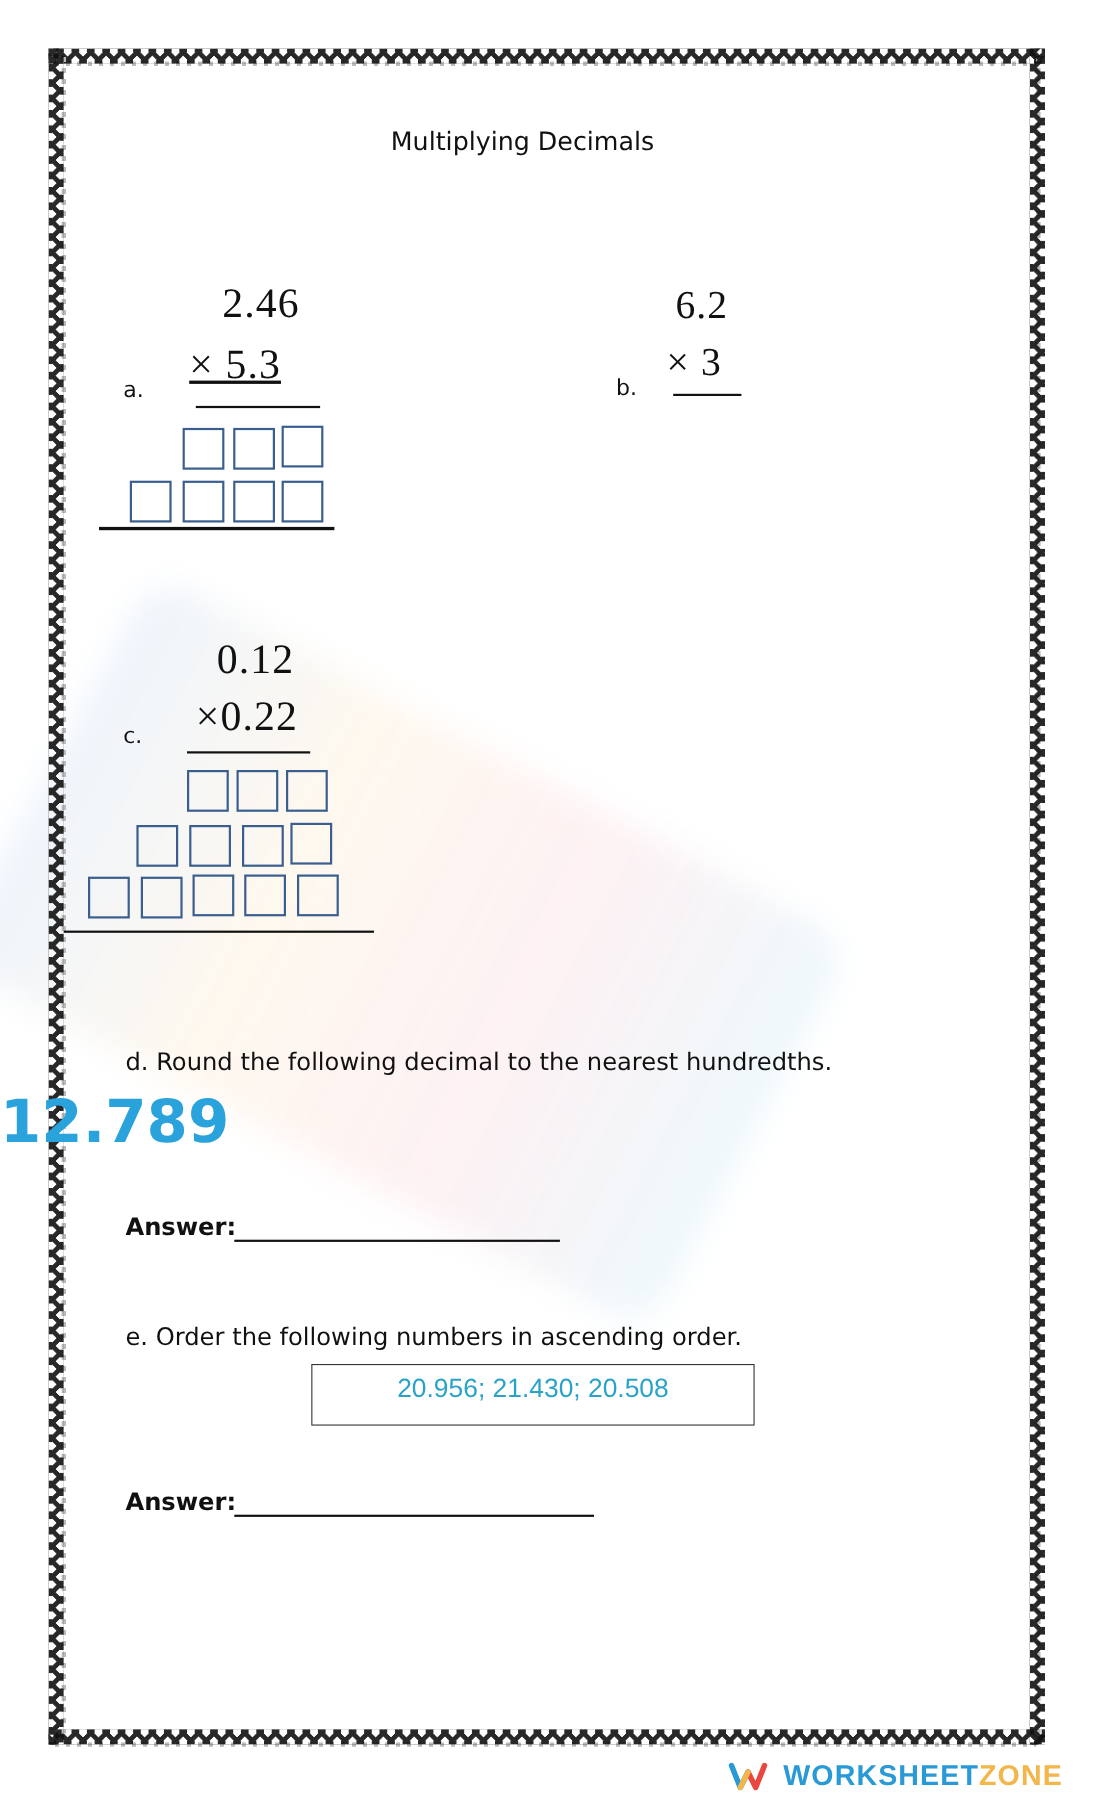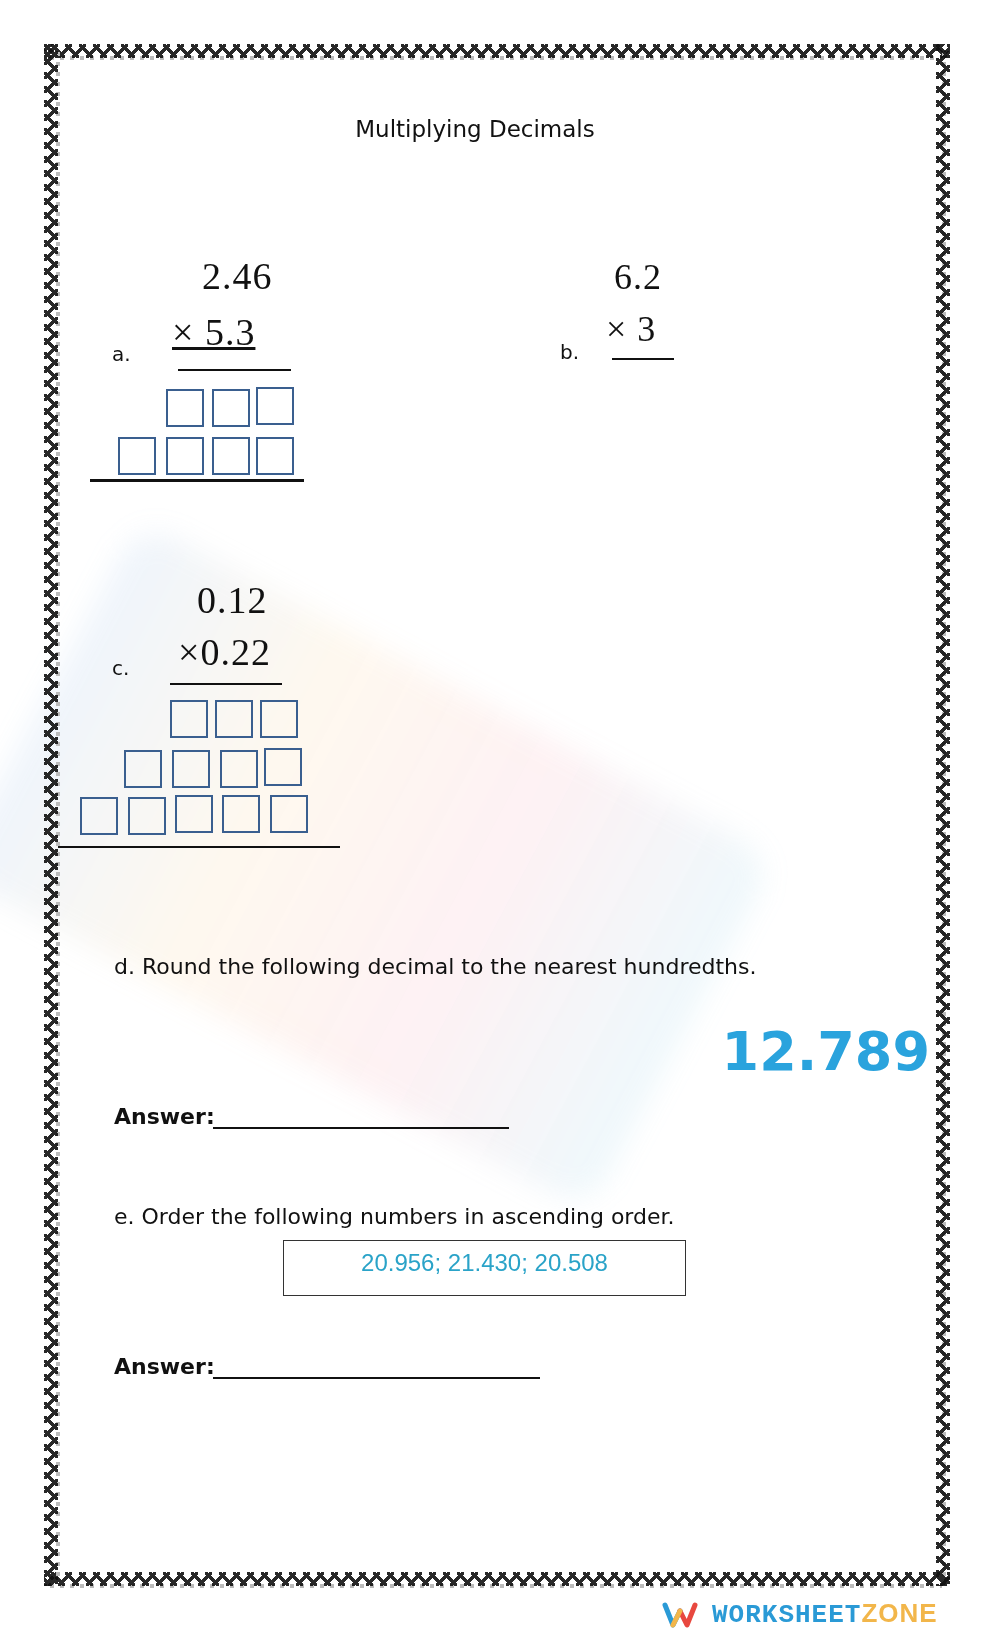--- a/index.html
+++ b/index.html
@@ -25,37 +25,37 @@
     .title { position:absolute; left:0; width:950px; top:116px; text-align:center;
              font-size:23px; font-family:"DejaVu Sans", sans-serif; }
 
     .serif { font-family:"Liberation Serif", "DejaVu Serif", serif; }
     .label { position:absolute; font-size:20px; }
     .num { position:absolute; font-size:38px; letter-spacing:1px; }
     .rule { position:absolute; height:2px; background:#111; }
     .box { position:absolute; width:38px; height:38px; border:2px solid #3a5f8f; box-sizing:border-box; background:transparent; }
 
     .q-text { position:absolute; left:114px; font-size:22px; }
-    .big-num { position:absolute; left:0; width:930px; text-align:right; top:988px;
-               font-size:54px; color:#2aa3dd; font-weight:bold;margin-top:32px; }
+    .big-num { position:absolute; left:0; width:930px; text-align:left; top:988px;
+               font-size:54px; color:#2aa3dd; font-weight:bold; }
     .answer-label { position:absolute; left:114px; font-size:22px;font-weight:bold; }
     .answer-line { position:absolute; height:2px; background:#111; }
     .num-box { position:absolute; left:283px; top:1240px; width:403px; height:56px;
                border:1.5px solid #333; box-sizing:border-box; text-align:center;
                line-height:44px; font-size:24px; color:#2aa3c8; font-family:"Liberation Sans", sans-serif; }
 
     .watermark { position:absolute; left:140px; top:520px; width:720px; height:400px;
                  transform:rotate(28deg); transform-origin:0 0;
                  background:linear-gradient(90deg, rgba(120,170,230,0.12), rgba(250,200,120,0.12), rgba(240,120,140,0.10), rgba(120,200,230,0.12));
                  filter:blur(14px); border-radius:40px; }
 
     .brand { position:absolute; left:662px; top:1592px; height:44px; display:flex; align-items:center; gap:14px;
              font-family:"Liberation Sans", sans-serif; font-weight:bold; font-size:26px; letter-spacing:1px; }
     .brand-w { width:36px; height:30px; position:relative; }
-    .brand-blue { color:#2a9ad6;font-family:Liberation Mono, monospace; }
+    .brand-blue { color:#2a9ad6; }
     .brand-orange { color:#f2b64a; }
   </style>
 </head>
 <body>
 
 <div class="page">
 
   <div class="watermark"></div>
 
   <div class="border">

